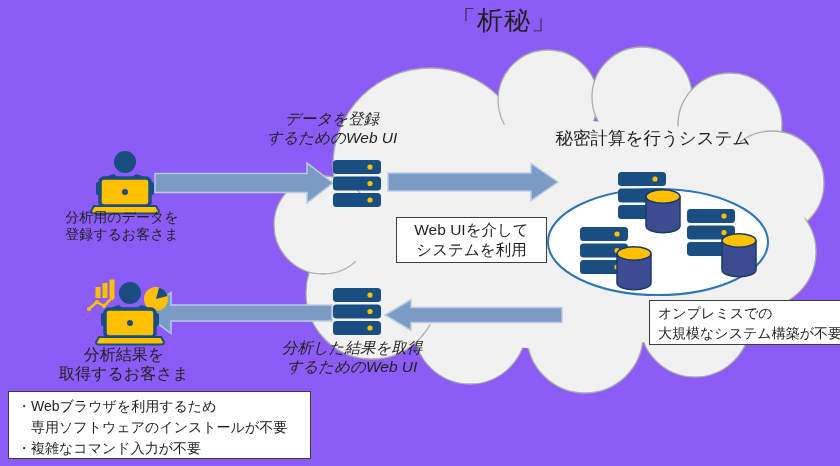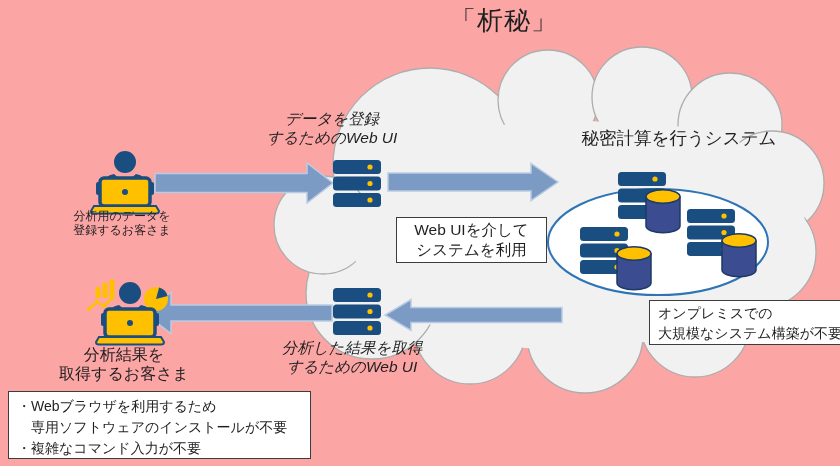--- a/index.html
+++ b/index.html
@@ -1,30 +1,30 @@
 <!DOCTYPE html>
 <html><head>
 <meta charset="utf-8">
 <style>
   html,body{margin:0;padding:0;background:#fff;}
   #stage{
-    position:relative;width:840px;height:466px;background:#fca5a5;overflow:hidden;
+    position:relative;width:840px;height:466px;background:#8b5cf6;overflow:hidden;
     font-family:"Liberation Sans","DejaVu Sans",sans-serif;color:#1f1f1f;
   }
   #art{position:absolute;left:0;top:0;width:840px;height:466px;}
   .lbl{position:absolute;white-space:pre-wrap;line-height:1.2;color:#1f1f1f;}
   .center{text-align:center;}
   .box{
     position:absolute;background:#ffffff;border:1.5px solid #3d3d3d;
     white-space:pre-wrap;box-sizing:border-box;
   }
   #title{left:388px;top:5px;width:232px;font-size:26px;letter-spacing:1px;}
   #lbl-register-ui{left:246px;top:110px;width:172px;font-size:15.5px;font-style:italic;}
-  #lbl-system{left:554px;top:128px;width:250px;font-size:17.5px;}
-  #lbl-customer1{left:40px;top:209px;width:164px;font-size:12px;font-family:Liberation Serif, serif;}
+  #lbl-system{left:528px;top:128px;width:250px;font-size:17.5px;}
+  #lbl-customer1{left:40px;top:209px;width:164px;font-size:14px;}
   #lbl-result-ui{left:268px;top:339px;width:168px;font-size:15.5px;font-style:italic;}
   #lbl-customer2{left:42px;top:345px;width:164px;font-size:16px;}
   #box-usage{
     left:396px;top:217px;width:151px;height:46px;font-size:15.5px;line-height:1.3;
     display:flex;align-items:center;justify-content:center;text-align:center;
   }
   #box-onprem{left:649px;top:300px;width:209px;height:45px;font-size:14px;line-height:1.4;padding:3px 8px;}
   #box-notes{left:8px;top:391px;width:303px;height:68px;font-size:14px;line-height:1.5;padding:4px 8px;}
 </style>
 </head>

